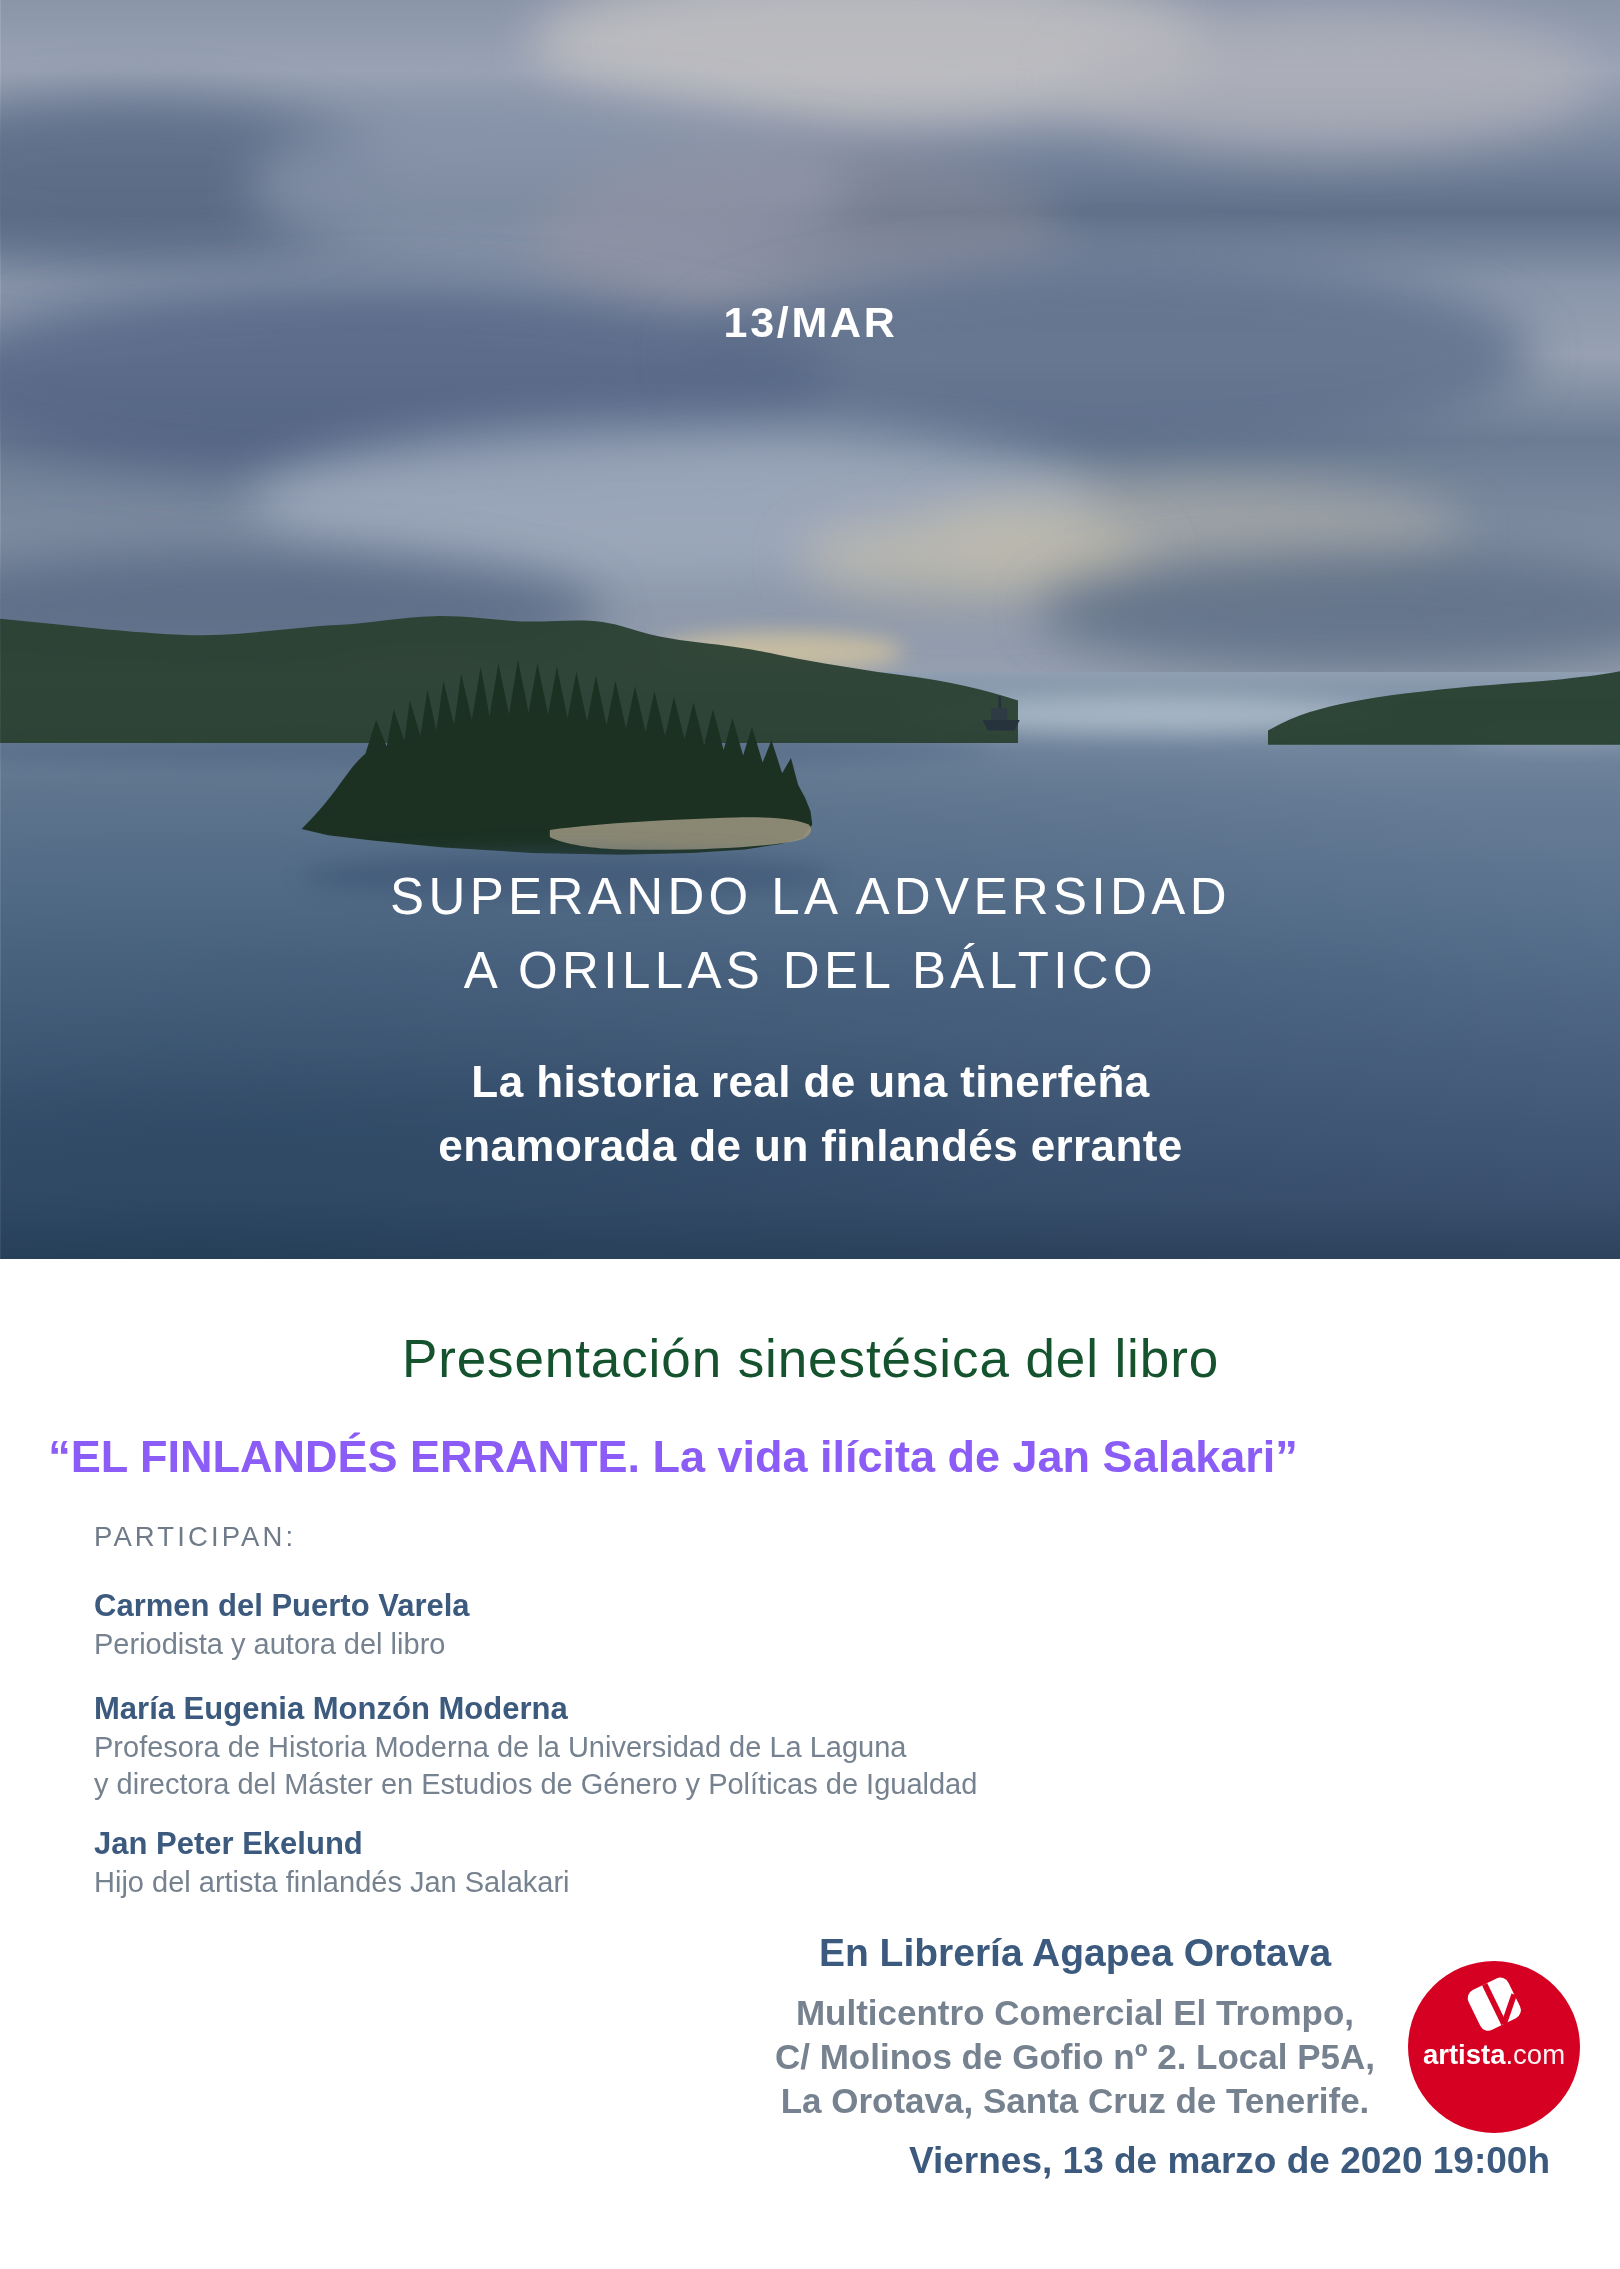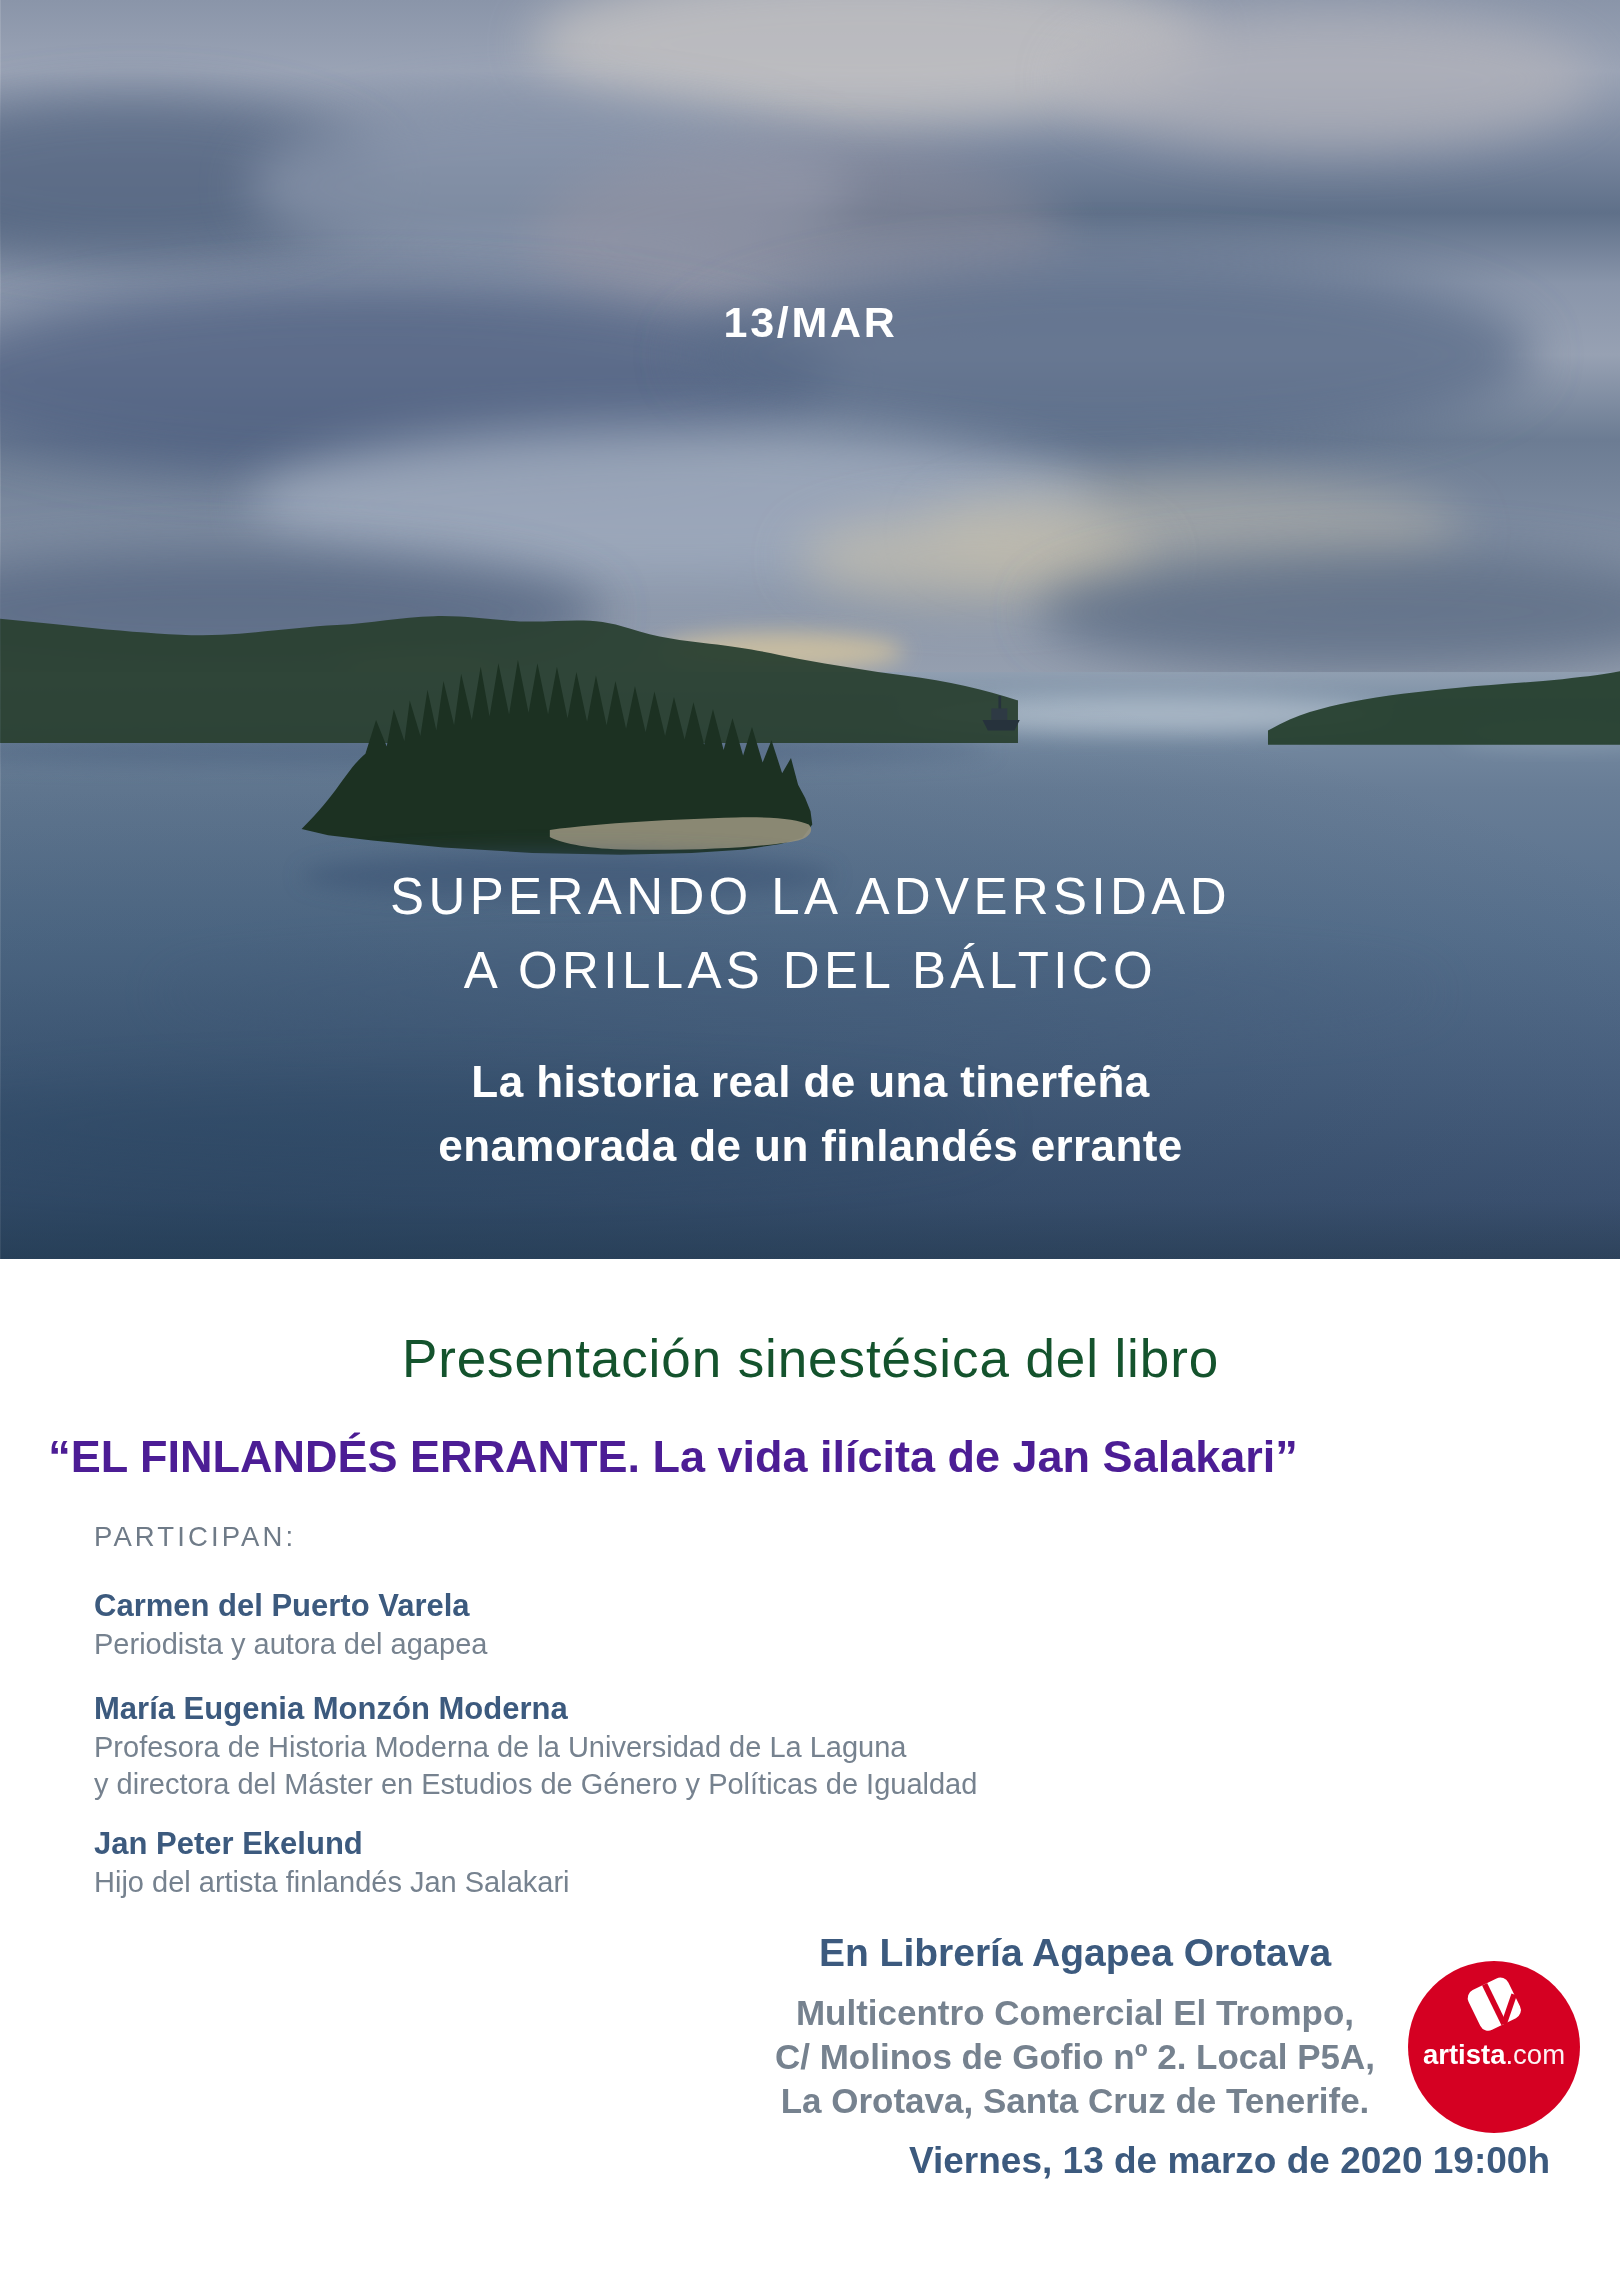--- a/index.html
+++ b/index.html
@@ -15,21 +15,21 @@
   .photo-wrap svg{display:block;}
   
   .overlay{position:absolute;left:0;width:1621px;text-align:center;color:#ffffff;}
   .date-tag{top:298px;font-size:43px;font-weight:700;letter-spacing:2.7px;}
   .hero-title{top:860px;font-size:51px;font-weight:400;letter-spacing:4.4px;line-height:74px;}
   .hero-subtitle{top:1050px;font-size:44px;font-weight:700;line-height:64px;letter-spacing:0.4px;}
   
   .kicker{position:absolute;top:1328px;left:0;width:1621px;text-align:center;
           font-size:53px;font-weight:400;color:#14532d;letter-spacing:0.9px;}
   .book-title{position:absolute;top:1431px;left:0;width:1346px;text-align:center;
-          font-size:45px;font-weight:700;color:#4c1d95;}
+          font-size:45px;font-weight:700;color:#8b5cf6;}
   .participants-label{position:absolute;left:94px;top:1521px;
           font-size:27.5px;letter-spacing:3.1px;color:#6f7b88;}
   .p-name{position:absolute;left:94px;font-size:31px;font-weight:700;color:#3c5a7e;line-height:37px;}
   .p-role{position:absolute;left:94px;font-size:29px;font-weight:400;color:#76828f;line-height:37px;}
   .venue{position:absolute;left:716px;top:1931px;width:718px;text-align:center;}
   .venue-name{font-size:39px;font-weight:700;color:#3c5a7e;line-height:44px;margin-bottom:16px;}
   .venue-address div{font-size:35px;font-weight:700;color:#76828f;line-height:44px;}
   .event-datetime{position:absolute;right:71px;top:2140px;
           font-size:37px;font-weight:700;color:#3c5a7e;}
   
@@ -153,21 +153,21 @@
     <div>La historia real de una tinerfeña</div>
     <div>enamorada de un finlandés errante</div>
   </div>
 
   <div class="kicker">Presentación sinestésica del libro</div>
   <div class="book-title">“EL FINLANDÉS ERRANTE. La vida ilícita de Jan Salakari”</div>
 
   <div class="participants-label">PARTICIPAN:</div>
 
   <div class="p-name" style="top:1587px">Carmen del Puerto Varela</div>
-  <div class="p-role" style="top:1626px">Periodista y autora del agapea</div>
+  <div class="p-role" style="top:1626px">Periodista y autora del libro</div>
 
   <div class="p-name" style="top:1690px">María Eugenia Monzón Moderna</div>
   <div class="p-role" style="top:1729px">Profesora de Historia Moderna de la Universidad de La Laguna</div>
   <div class="p-role" style="top:1766px">y directora del Máster en Estudios de Género y Políticas de Igualdad</div>
 
   <div class="p-name" style="top:1825px">Jan Peter Ekelund</div>
   <div class="p-role" style="top:1864px">Hijo del artista finlandés Jan Salakari</div>
 
   <div class="venue">
     <div class="venue-name">En Librería Agapea Orotava</div>

